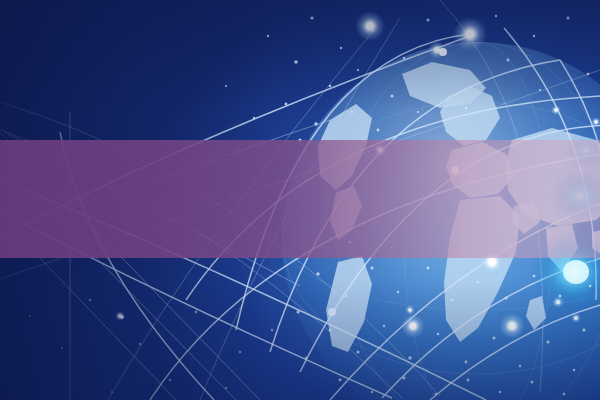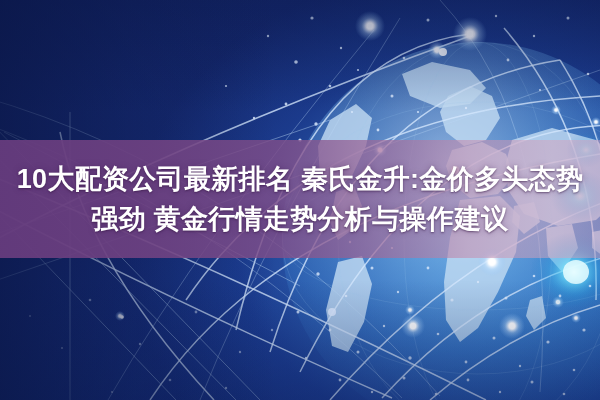--- a/index.html
+++ b/index.html
@@ -297,18 +297,14 @@
       <path d="M-10 236 L330 120"></path>
     </g>
   </svg>
 
   <div class="layer" id="bg-vignette"></div>
 
   <div id="band" style="top: 140px; height: 118px;">
     <div id="band-fill"></div>
   </div>
 
-  <div id="title-block" style="top: 159px;">
-    <div class="title-line">10大配资公司最新排名 秦氏金升:金价多头态势</div>
-    <div class="title-line">强劲 黄金行情走势分析与操作建议</div>
-  </div>
 
 </div>
 
 </body></html>

